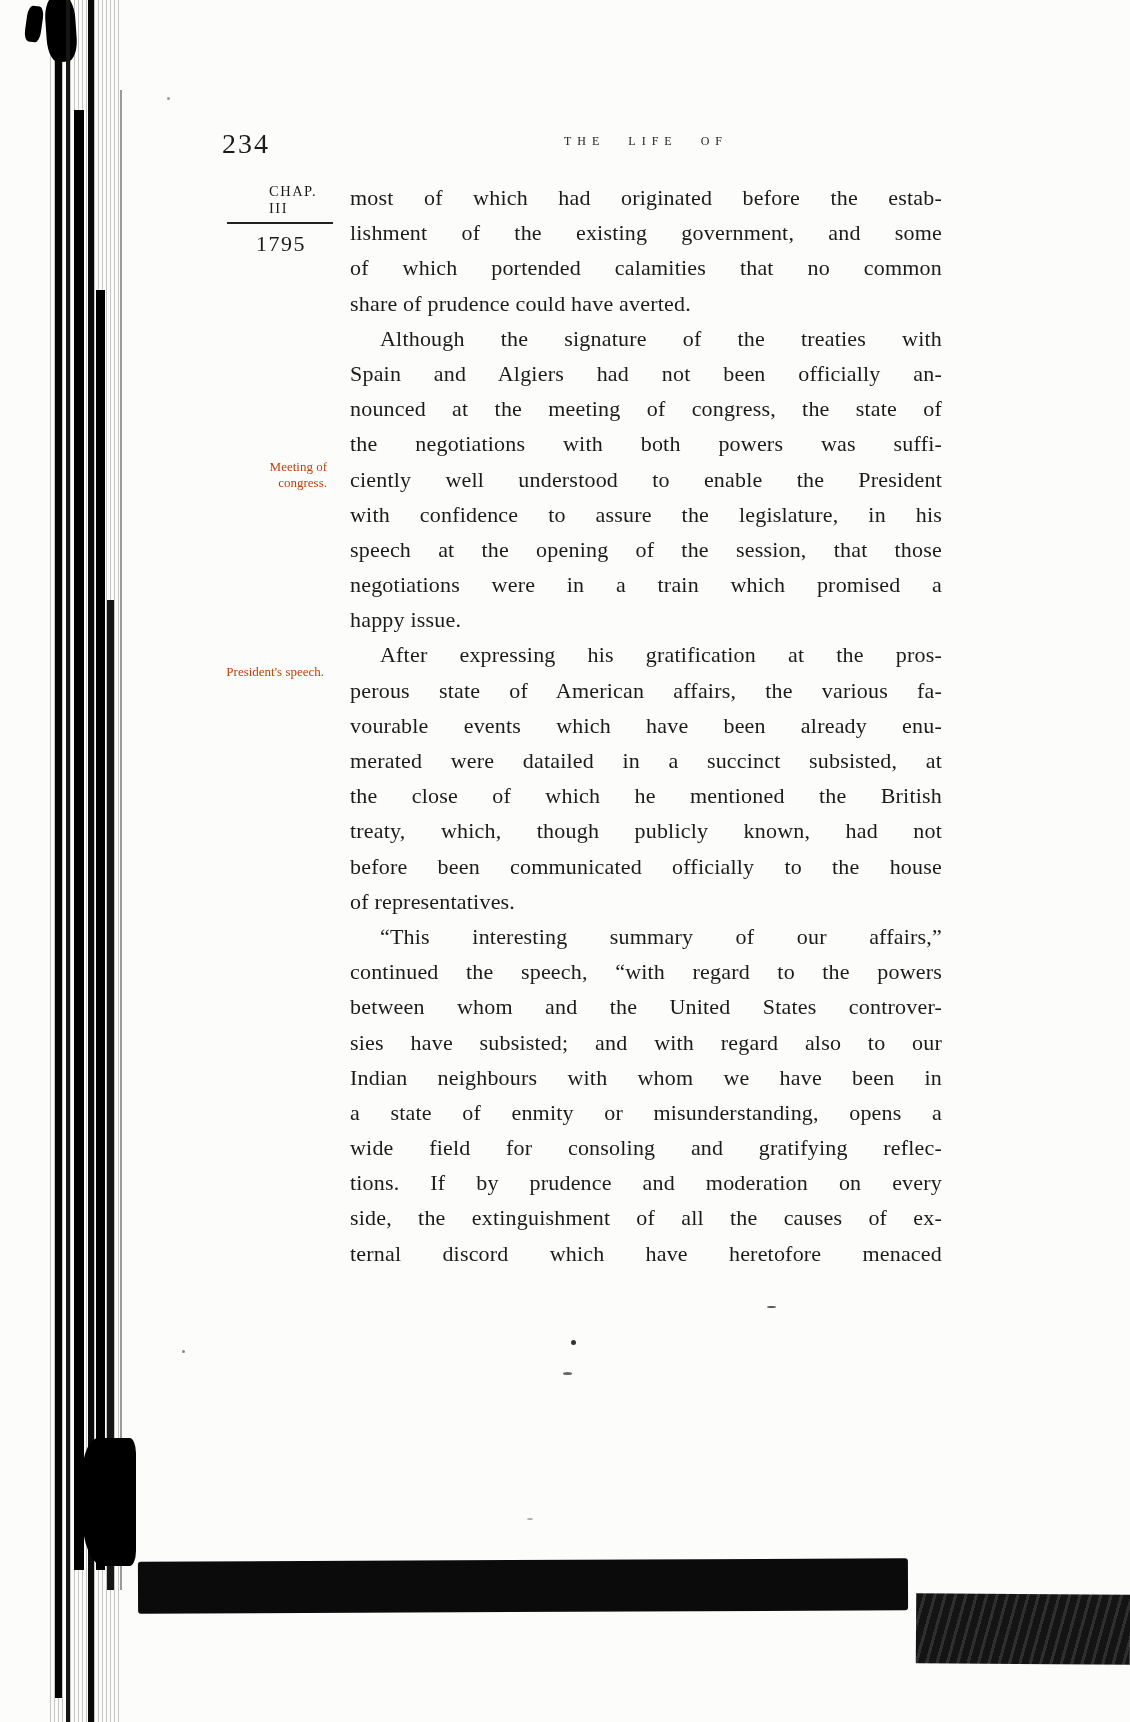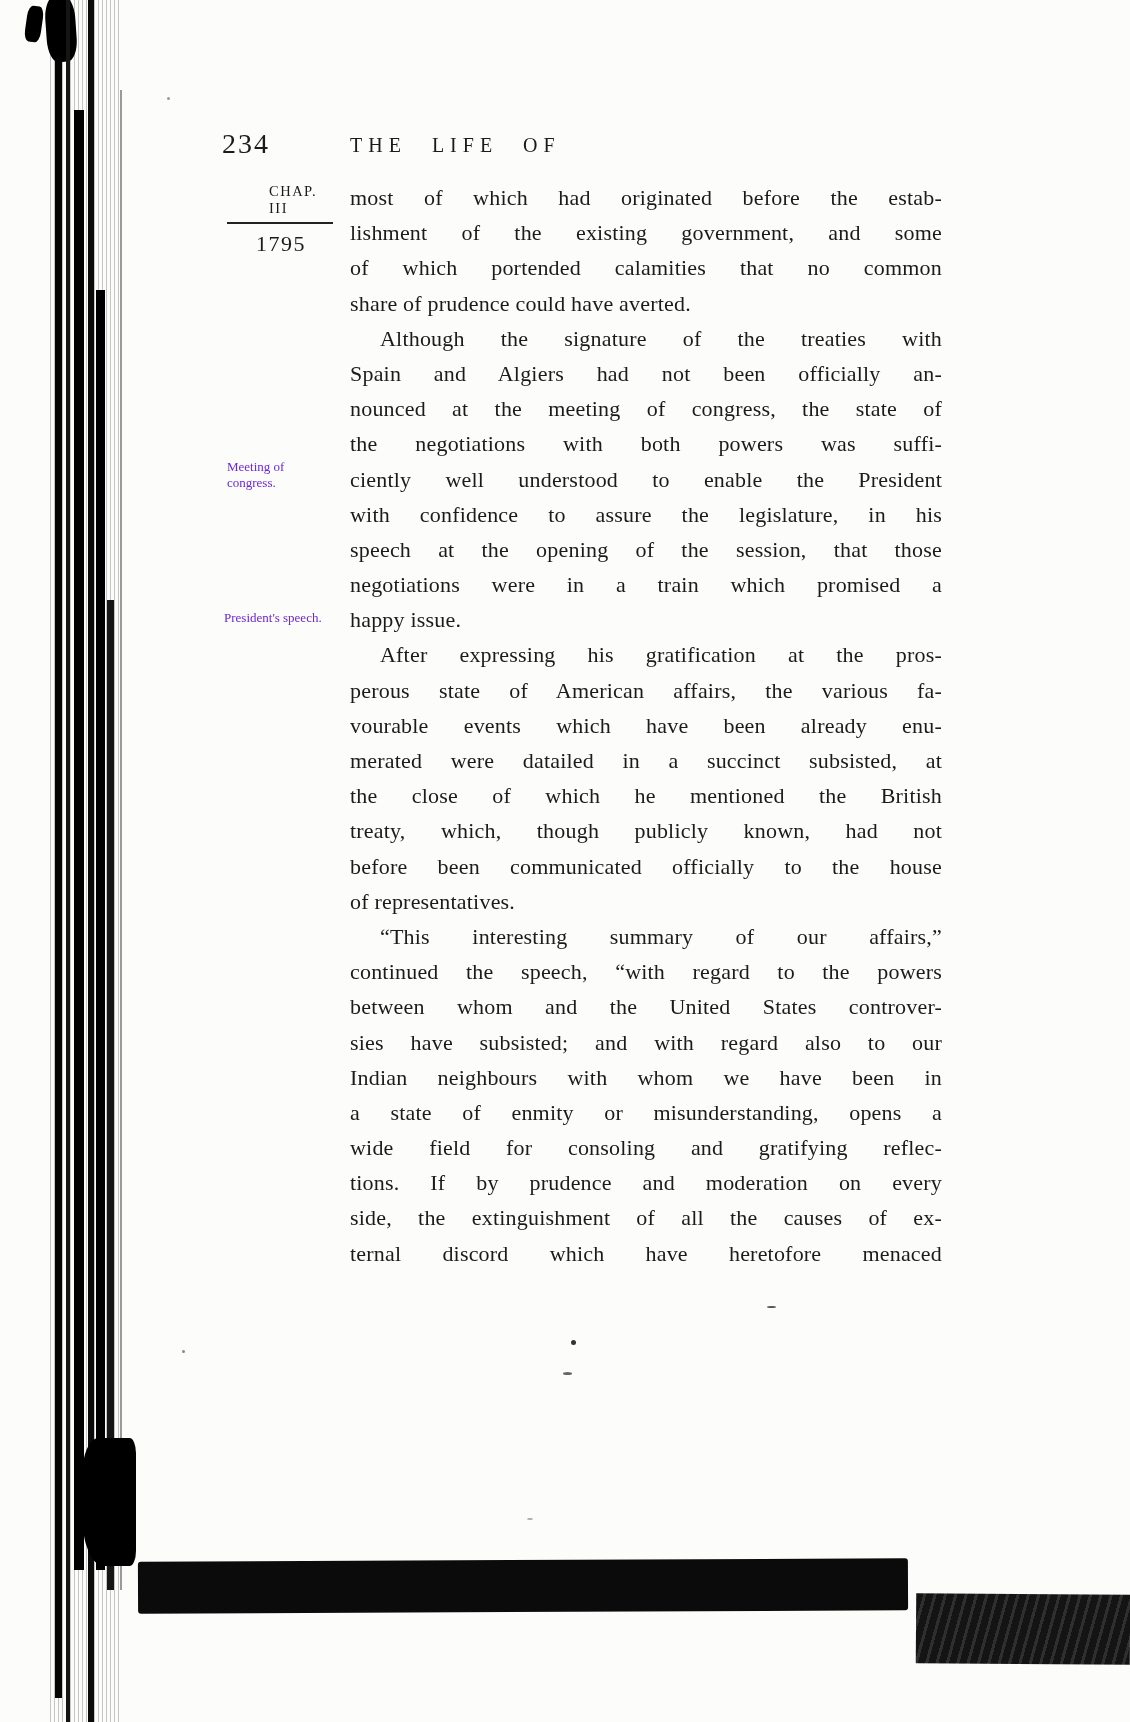--- a/index.html
+++ b/index.html
@@ -39,31 +39,31 @@
   .speck{position:absolute;background:#555;border-radius:50%;}
   .sp1{left:571px;top:1340px;width:5px;height:5px;background:#333;}
   .sp2{left:563px;top:1372px;width:9px;height:3px;background:#666;}
   .sp3{left:767px;top:1306px;width:9px;height:2px;background:#555;}
   .sp4{left:182px;top:1350px;width:3px;height:3px;background:#888;}
   .sp5{left:167px;top:97px;width:3px;height:3px;background:#999;}
   .sp6{left:527px;top:1518px;width:6px;height:2px;background:#aaa;}
 
   
   .pagenum{position:absolute;left:222px;top:128px;font-size:28px;letter-spacing:2px;text-align:center;}
-  .running{position:absolute;left:350px;top:134px;width:592px;text-align:left;
-    font-size:20px;letter-spacing:6px;word-spacing:14px;}
+  .running{position:absolute;left:350px;top:134px;width:592px;text-align:center;
+    font-size:12px;letter-spacing:6px;word-spacing:14px;}
 
   
   .chapblock{position:absolute;left:227px;top:183px;width:108px;text-align:center;}
   .chap{font-size:14.5px;letter-spacing:1.5px;text-align:left;margin-left:42px;}
   .chap-rule{margin-top:5px;height:2px;background:#222;width:106px;}
   .year{margin-top:7px;font-size:22px;letter-spacing:1.5px;}
-  .mnote{position:absolute;width:100px;font-size:13px;line-height:16px;color:#6d28d9;}
+  .mnote{position:absolute;width:100px;font-size:13px;line-height:16px;color:#c2410c;text-align:right;}
   .mnote.n1{left:227px;top:459px;}
-  .mnote.n2{left:224px;top:610px;}
+  .mnote.n2{left:224px;top:664px;}
 
   
   .textblock{position:absolute;left:350px;top:180px;width:592px;
     font-size:22px;letter-spacing:.2px;}
   .line{height:35.2px;line-height:35.2px;white-space:nowrap;
     text-align:justify;text-align-last:justify;}
   .line.short{text-align-last:left;white-space:normal;}
   .line.indent{padding-left:30px;}
 </style>
 </head>

